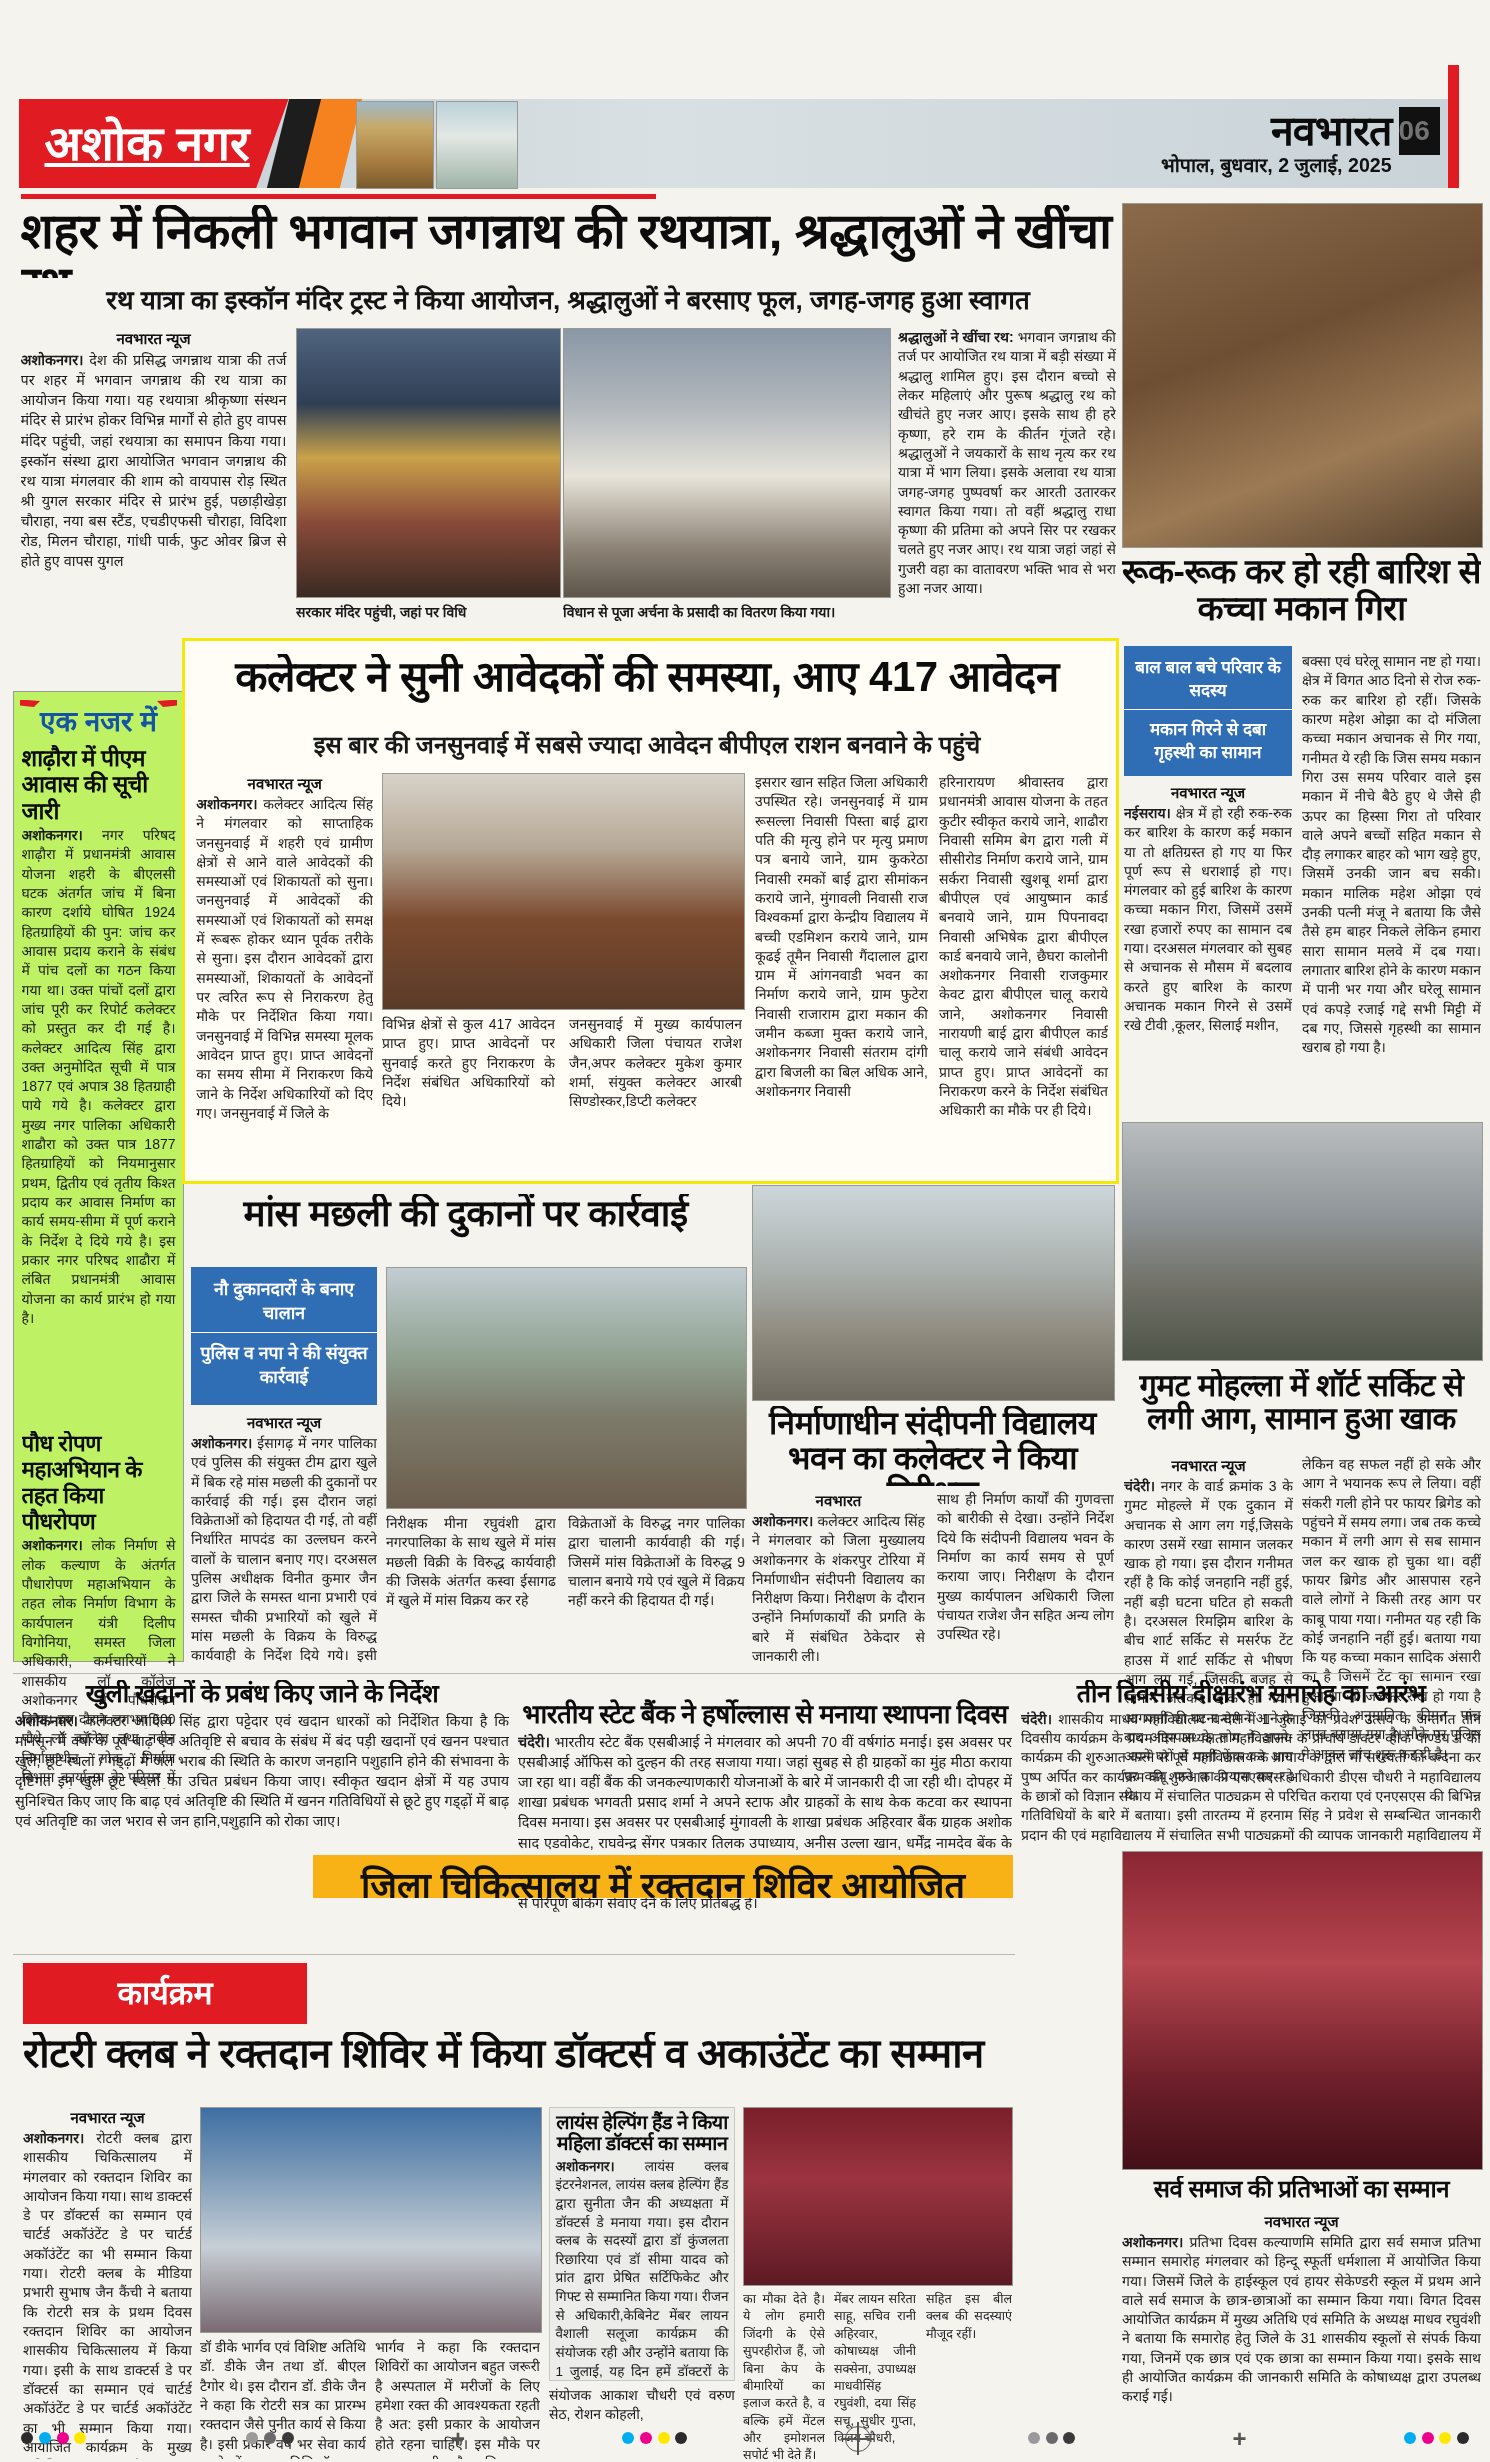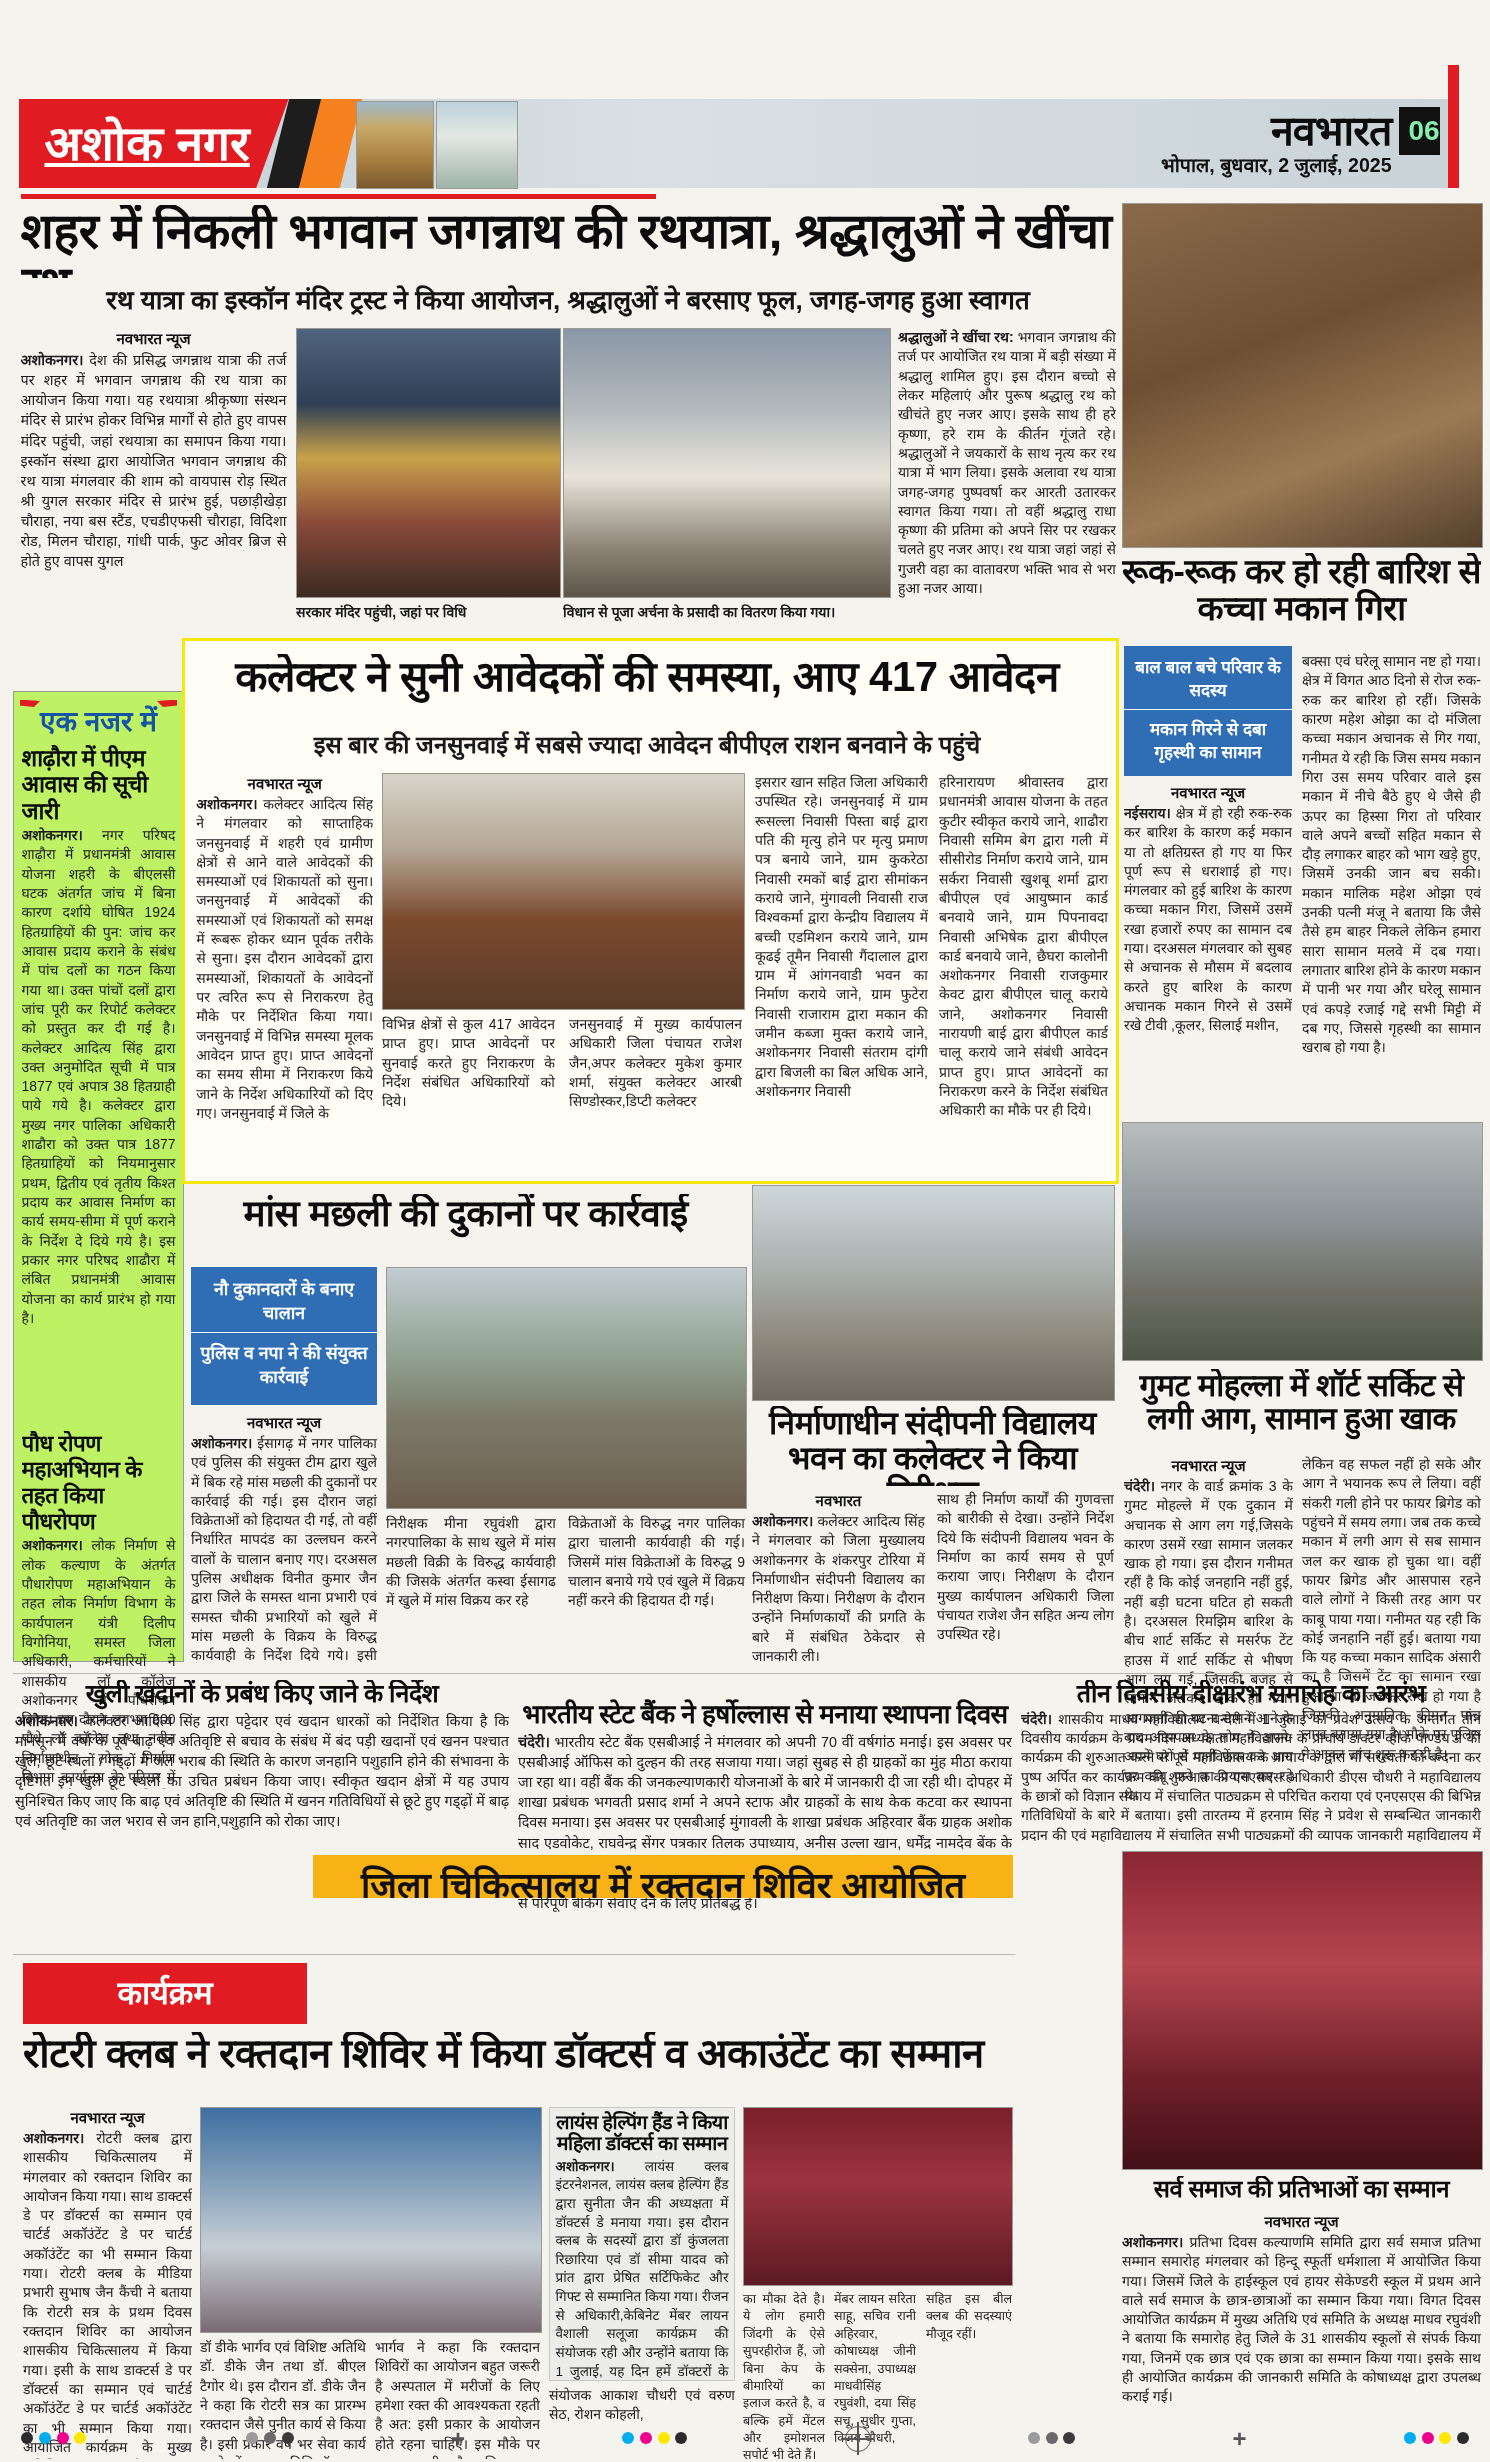--- a/index.html
+++ b/index.html
@@ -49,21 +49,21 @@
 <div class="page">
 
   <div class="abs" style="left:18.6px;top:99px;width:1434px;height:89px;background:linear-gradient(90deg,#c3ced4 0%,#d9e0e3 45%,#c9d3d8 100%);">
     <div class="abs" style="left:259px;top:0;width:65px;height:89px;background:#1d1d1d;transform:skewX(-14deg);"></div>
     <div class="abs" style="left:291px;top:0;width:41px;height:89px;background:#f6821f;transform:skewX(-14deg);"></div>
     <div class="abs" style="left:0;top:0;width:270px;height:89px;background:#e11b22;clip-path:polygon(0 0,100% 0,88% 100%,0 100%);"></div>
     <div class="abs" style="left:7.5px;top:11.2px;width:242px;height:67px;color:#fff;font-weight:800;font-size:48px;text-align:center;line-height:67px;z-index:3;text-decoration:underline;">अशोक नगर</div>
     <div class="abs photo ph-mast1" style="left:337px;top:1.9px;width:76px;height:86px;"></div>
     <div class="abs photo ph-mast2" style="left:417px;top:1.9px;width:80px;height:86px;"></div>
     <div class="abs" style="right:61px;top:1.9px;font-weight:800;font-size:41px;color:#0b0b0b;letter-spacing:-0.9px;">नवभारत</div>
-    <div class="abs" style="right:13px;top:7.5px;width:41px;height:48px;background:#111;color:#86efac;font-weight:800;font-size:28px;text-align:right;line-height:48px;">
+    <div class="abs" style="right:13px;top:7.5px;width:41px;height:48px;background:#111;color:#737373;font-weight:800;font-size:28px;text-align:left;line-height:48px;">
       <span>06</span>
     </div>
     <div class="abs" style="right:61px;top:52px;font-weight:700;font-size:19.6px;color:#111;">भोपाल, बुधवार, 2 जुलाई, 2025</div>
   </div>
   <div class="abs redline" style="left:1448px;top:65px;width:11.2px;height:123px;"></div>
   <div class="abs redline" style="left:20.5px;top:194px;width:635px;height:4.7px;"></div>
 
   <div class="abs hl clip" style="left:20.5px;top:205px;width:1095px;height:73px;font-size:49px;">शहर में निकली भगवान जगन्नाथ की रथयात्रा, श्रद्धालुओं ने खींचा रथ</div>
   <div class="abs clip center" style="left:20.5px;top:281px;width:1095px;height:39px;font-size:26px;font-weight:600;color:#141414;">रथ यात्रा का इस्कॉन मंदिर ट्रस्ट ने किया आयोजन, श्रद्धालुओं ने बरसाए फूल, जगह-जगह हुआ स्वागत</div>
 

